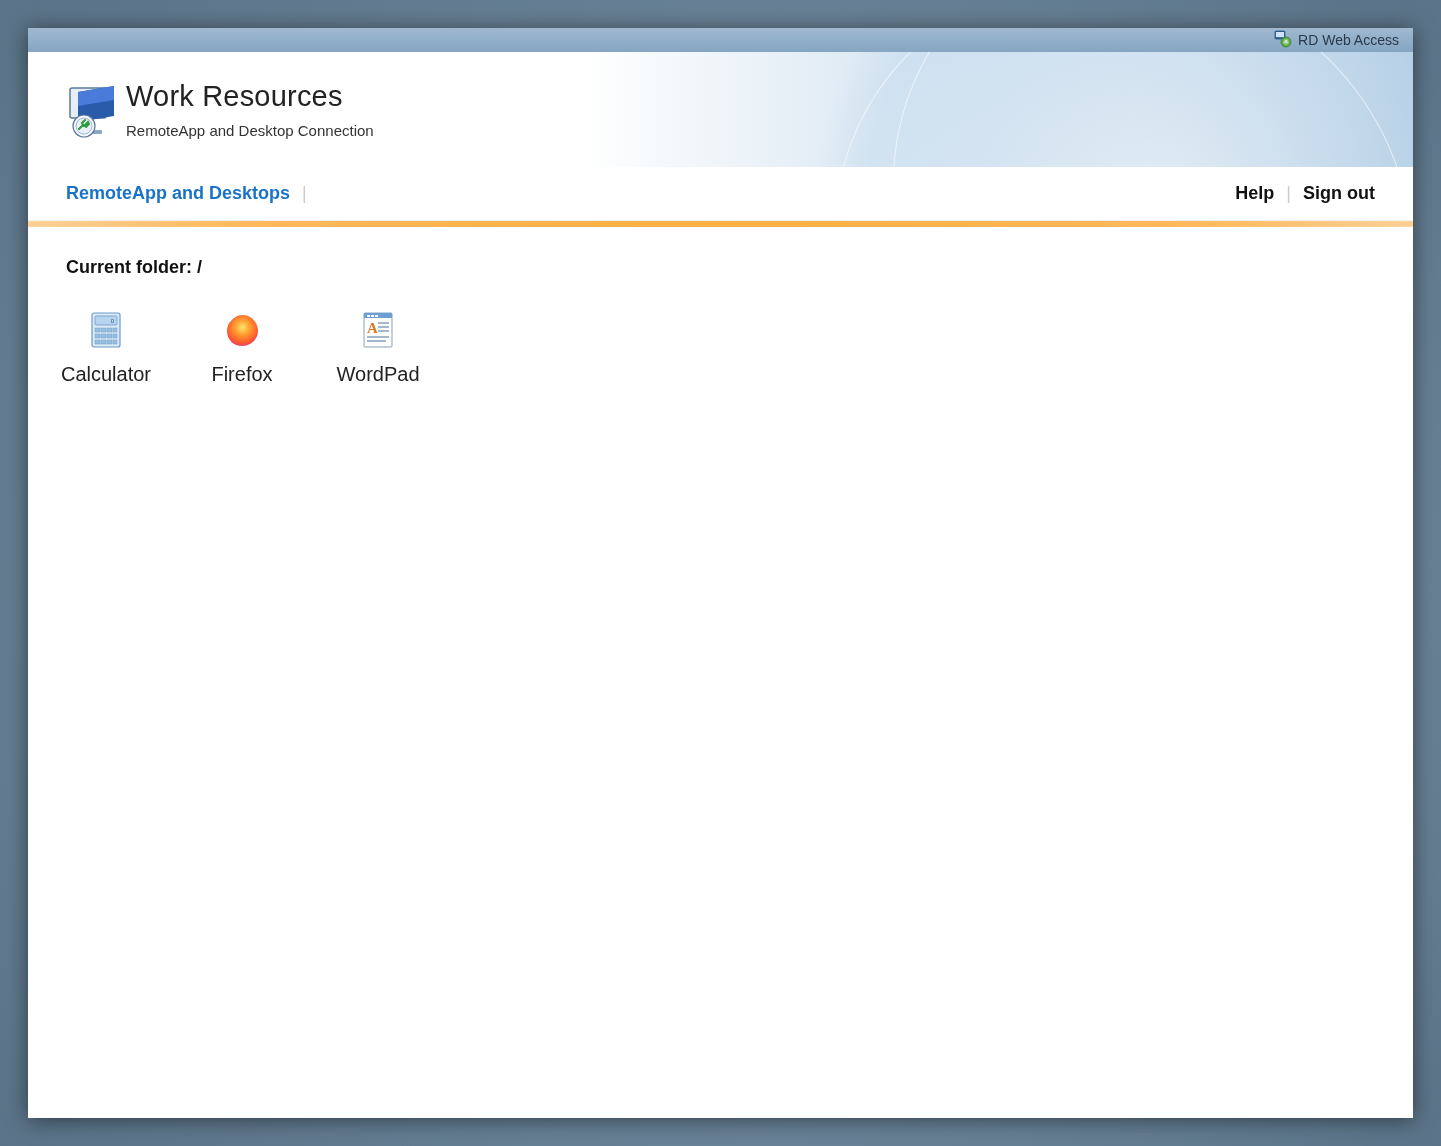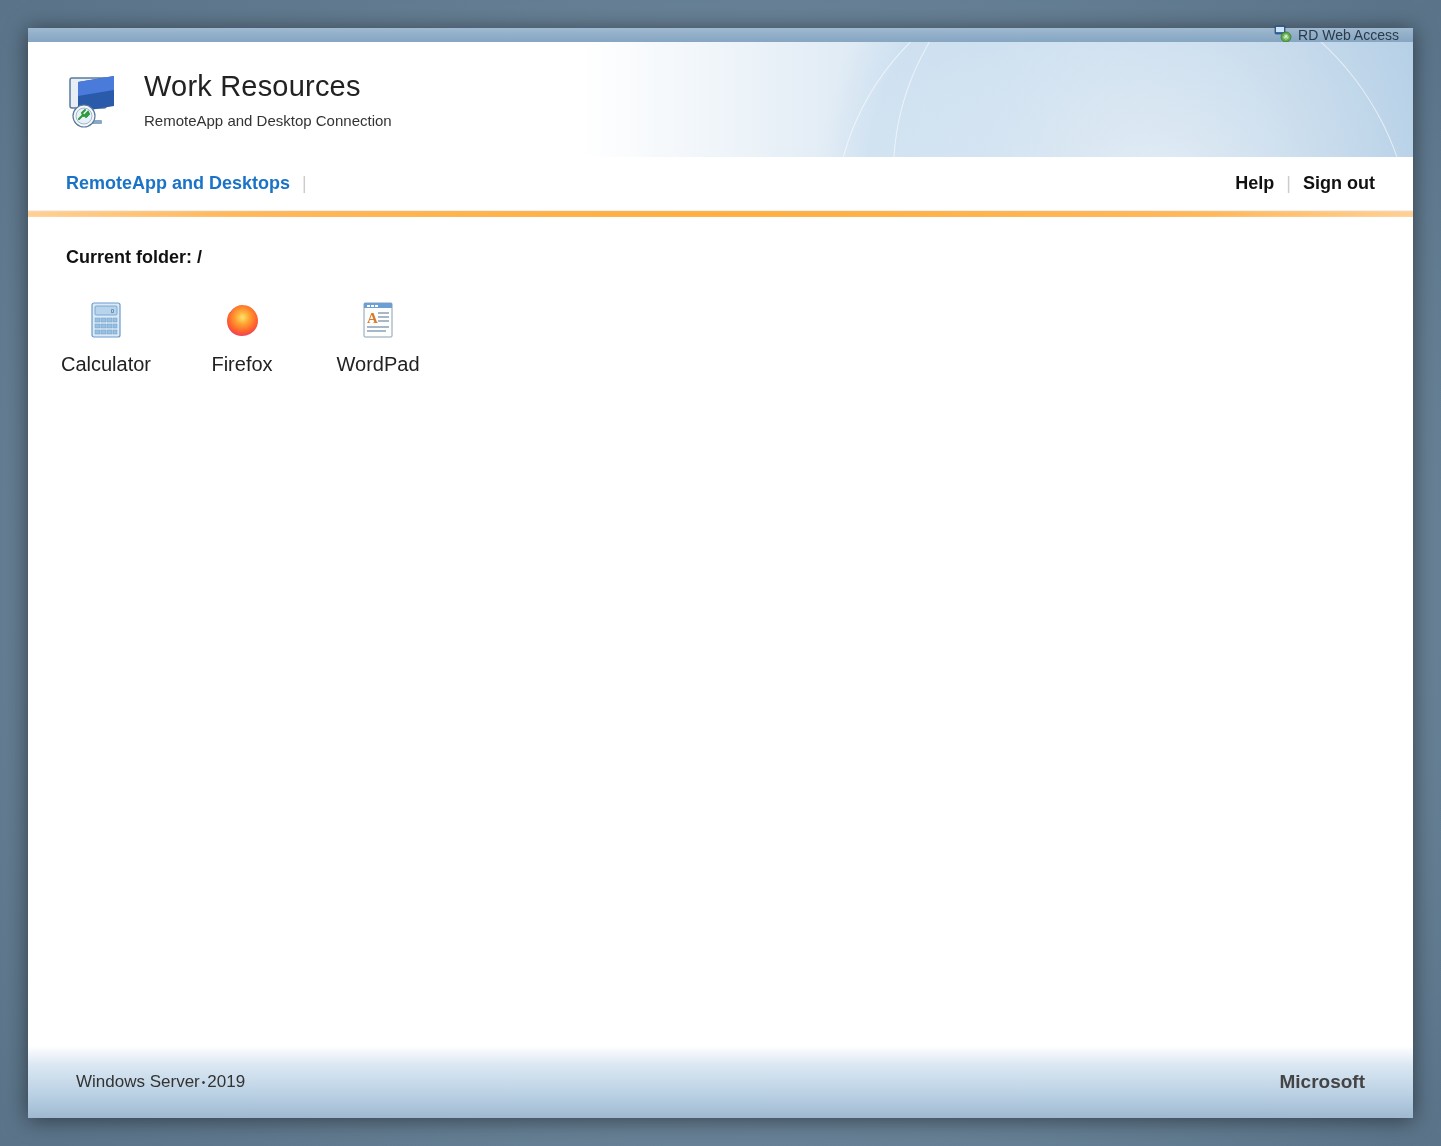--- a/index.html
+++ b/index.html
@@ -26,41 +26,40 @@
     height: 100%;
     background: #fff;
     box-shadow: 0 2px 20px rgba(0,0,0,0.5);
     display: flex;
     flex-direction: column;
     position: relative;
   }
 
   
   .topbar {
-    height: 14px;
+    height: 24px;
     background: linear-gradient(to bottom, #9fb9d0 0%, #85a5c2 100%);
     display: flex;
     justify-content: flex-end;
     align-items: center;
     padding-right: 14px;
     gap: 6px;
     color: #2a3a4a;
     font-size: 14px;
   }
   .topbar svg { width: 18px; height: 18px; }
 
   
   .header {
     position: relative;
     height: 115px;
     background: linear-gradient(to right, #ffffff 0%, #ffffff 40%, #cfe0ef 70%, #b5cee4 100%);
     display: flex;
     align-items: center;
     padding-left: 38px;
-    gap: 18px;
     overflow: hidden;
   }
   .header-globe {
     position: absolute;
     right: -100px; top: -200px;
     width: 700px; height: 700px;
     border-radius: 50%;
     background: radial-gradient(circle, rgba(255,255,255,0.5) 0%, rgba(180,210,235,0.3) 60%, transparent 70%);
     pointer-events: none;
   }
@@ -287,20 +286,14 @@
             </g>
             <text x="9" y="24" font-size="15" font-weight="bold" fill="#d87a2a" font-family="Georgia,serif">A</text>
           </svg>
         </span>
         <span class="app-label">WordPad</span>
       </div>
 
     </div>
   </div>
 
-  <div class="footer">
-    <div class="footer-left">
-      <span>Windows Server</span><span class="dot">•</span><span>2019</span>
-    </div>
-    <div class="footer-right">Microsoft</div>
-  </div>
 
 </div>
 
 </body></html>

